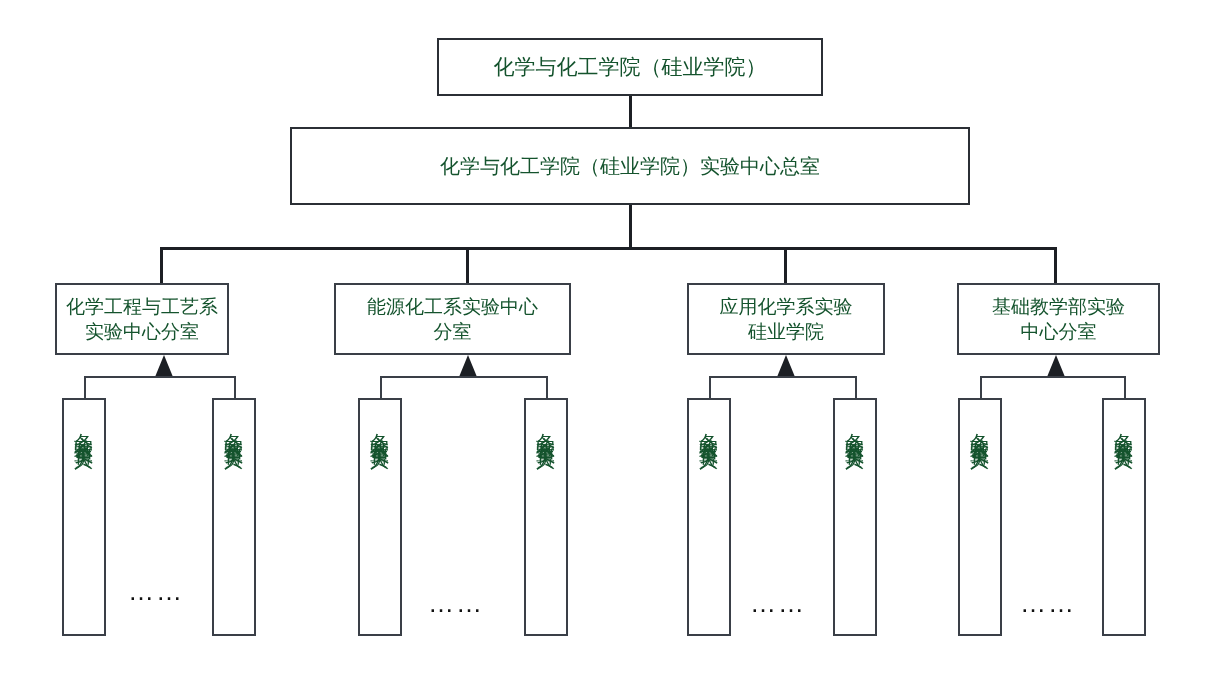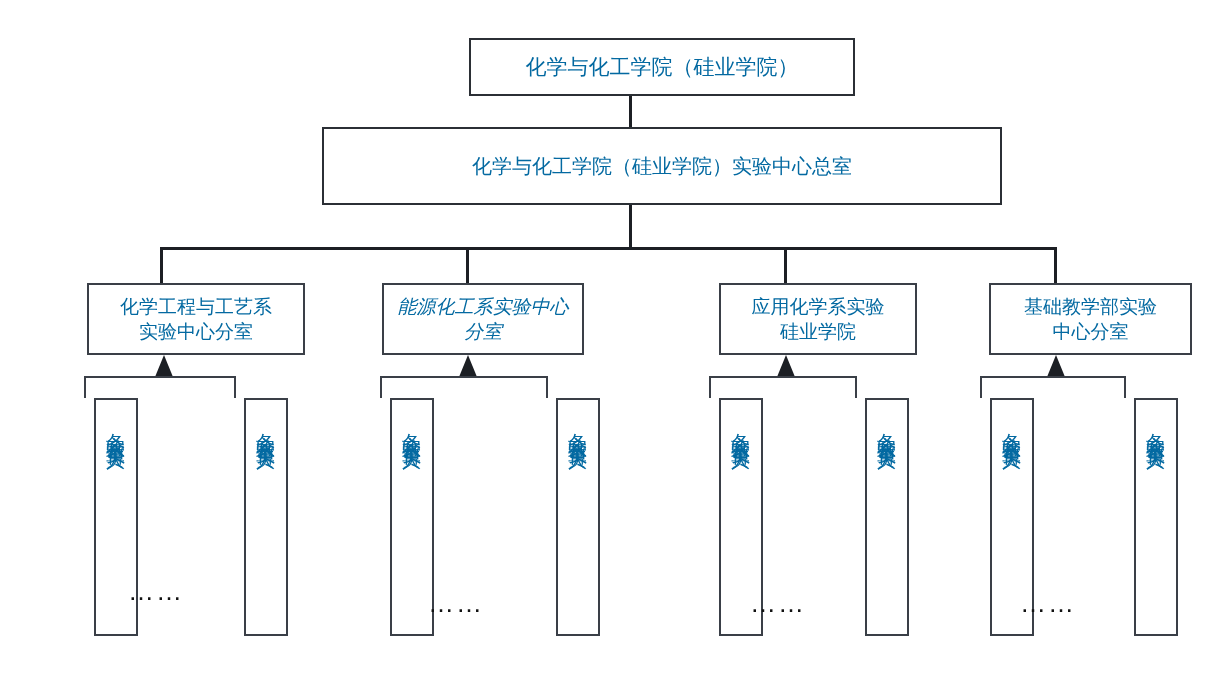--- a/index.html
+++ b/index.html
@@ -24,22 +24,21 @@
   .node {
     position: absolute;
     box-sizing: border-box;
     border: 2px solid #3a3f47;
     background: #ffffff;
     display: flex;
     align-items: center;
     justify-content: center;
     text-align: center;
     line-height: 1.32;
-    color: #0369a1;
-    margin-left: 32px;
+    color: #14532d;
   }
   .node.root,
   .node.center {
     border-color: #2b2f35;
   }
   .node-text {
     white-space: pre-line;
     padding: 0 6px;
   }
 
@@ -60,22 +59,22 @@
     height: 78px;
     font-size: 20px;
   }
 
   
   .dept {
     top: 283px;
     height: 72px;
     font-size: 19px;
   }
-  .dept-0 { left: 55px;  width: 218px; }
-  .dept-1 { left: 350px; width: 202px; font-style: italic; }
+  .dept-0 { left: 55px;  width: 174px; }
+  .dept-1 { left: 334px; width: 237px; }
   .dept-2 { left: 687px; width: 198px; }
   .dept-3 { left: 957px; width: 203px; }
 
   
   .leaf {
     top: 398px;
     width: 44px;
     height: 238px;
     font-size: 19px;
     border-width: 2px;

